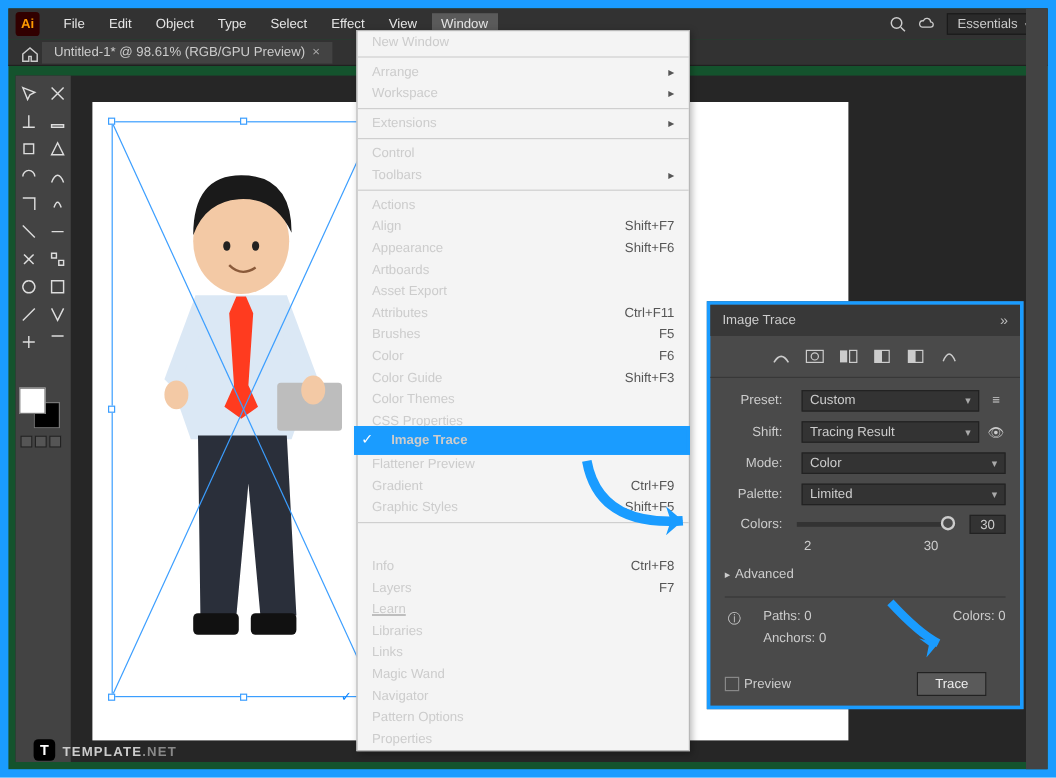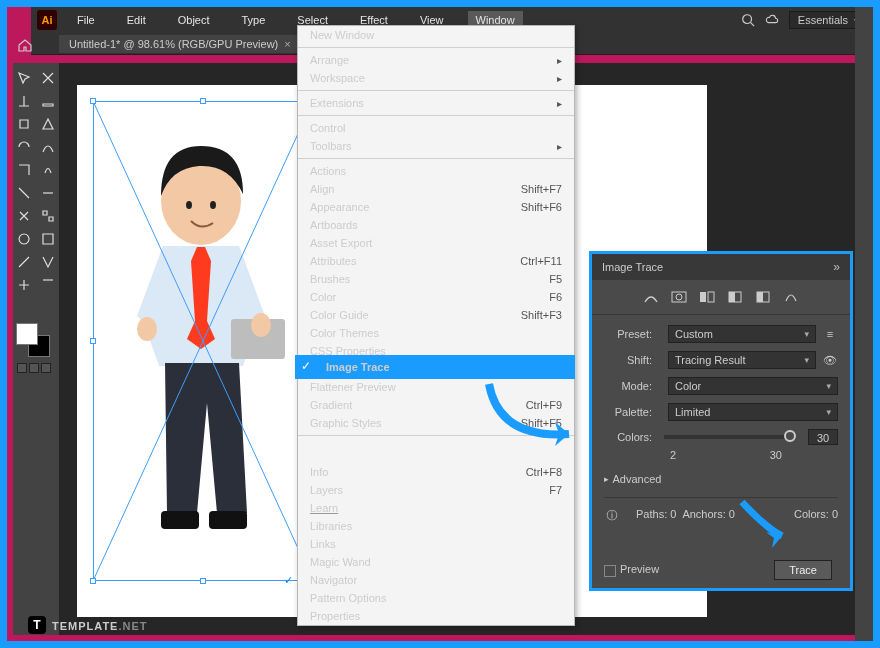--- a/index.html
+++ b/index.html
@@ -1,20 +1,20 @@
 <!DOCTYPE html>
 <html><head>
 <meta charset="utf-8">
 <style>
 *{margin:0;padding:0;box-sizing:border-box;font-family:"Segoe UI",Arial,sans-serif;font-size:11px;color:#ccc;}
 body{background:#1a9cff;width:880px;height:648px;position:relative;overflow:hidden;}
-.frame{position:absolute;left:7px;top:7px;width:866px;height:634px;background:#be185d;padding-left:24px;}
+.frame{position:absolute;left:7px;top:7px;width:866px;height:634px;background:#14532d;}
 .titlebar{height:26px;background:#323232;display:flex;align-items:center;padding:0 6px;}
 .ai-logo{width:20px;height:20px;background:#310000;border-radius:3px;display:flex;align-items:center;justify-content:center;color:#ff9a00;font-weight:bold;font-size:11px;margin-right:12px;}
-.menubar{display:flex;gap:16px;}
+.menubar{display:flex;gap:4px;}
 .menu-item{padding:3px 8px;color:#e6e6e6;cursor:pointer;}
 .menu-item.active{background:#5a5a5a;}
 .titlebar-right{margin-left:auto;display:flex;align-items:center;gap:10px;text-align:center;}
 .search-ico,.cloud-ico{width:14px;height:14px;}
 .essentials{background:#2a2a2a;padding:2px 8px;border:1px solid #1a1a1a;display:flex;align-items:center;gap:6px;}
 .tabbar{height:22px;background:#323232;display:flex;align-items:center;padding-left:28px;gap:8px;border-bottom:1px solid #202020;}
 .hometab{position:absolute;left:10px;top:30px;width:16px;height:16px;}
 .doctab{background:#434343;padding:3px 10px;display:flex;align-items:center;gap:6px;color:#ddd;}
 .doctab .x{color:#aaa;}
 .workarea{position:absolute;left:6px;top:56px;right:18px;bottom:6px;background:#262626;}
@@ -51,22 +51,22 @@
 .plabel{width:48px;text-align:right;color:#ccc;}
 .psel{flex:1;background:#333;border:1px solid #222;height:18px;padding:0 6px;display:flex;align-items:center;justify-content:space-between;margin-left:10px;}
 .psel .chev{color:#aaa;font-size:9px;}
 .picon{width:16px;text-align:center;color:#ccc;}
 .slider{flex:1;height:4px;background:#333;position:relative;margin:0 6px;}
 .slider .knob{position:absolute;right:0;top:-5px;width:12px;height:12px;border:2px solid #ccc;border-radius:50%;background:#4a4a4a;}
 .numbox{width:30px;height:16px;background:#333;border:1px solid #222;text-align:center;line-height:16px;}
 .range-lbls{display:flex;justify-content:space-between;padding:0 56px 0 66px;color:#aaa;font-size:10px;margin-top:-4px;margin-bottom:8px;}
 .adv{display:flex;align-items:center;gap:4px;padding:4px 0;}
 .stats{display:flex;gap:16px;padding-top:10px;border-top:1px solid #383838;margin-top:8px;}
-.stats .col{display:flex;gap:6px;}
-.pfoot{position:absolute;bottom:8px;left:12px;right:18px;display:flex;align-items:center;justify-content:space-between;}
+.stats .col{display:flex;flex-direction:column;gap:6px;}
+.pfoot{position:absolute;bottom:8px;left:12px;right:28px;display:flex;align-items:center;justify-content:space-between;}
 .chk{width:12px;height:12px;border:1px solid #888;display:inline-block;margin-right:4px;vertical-align:middle;}
 .trace-btn{background:#5a5a5a;border:1px solid #222;padding:3px 14px;color:#eee;}
 .trace-arrow{position:absolute;right:54px;bottom:40px;}
 .watermark{position:absolute;left:28px;bottom:14px;display:flex;align-items:center;gap:6px;z-index:20;}
 .wm-ico{width:18px;height:18px;background:#000;border-radius:4px;color:#fff;display:flex;align-items:center;justify-content:center;font-weight:bold;font-size:12px;}
 .wm-txt{color:#2a2a2a;font-weight:bold;letter-spacing:1px;font-size:13px;}
 .wm-txt .net{color:#888;}
 </style>
 </head>
 <body>

